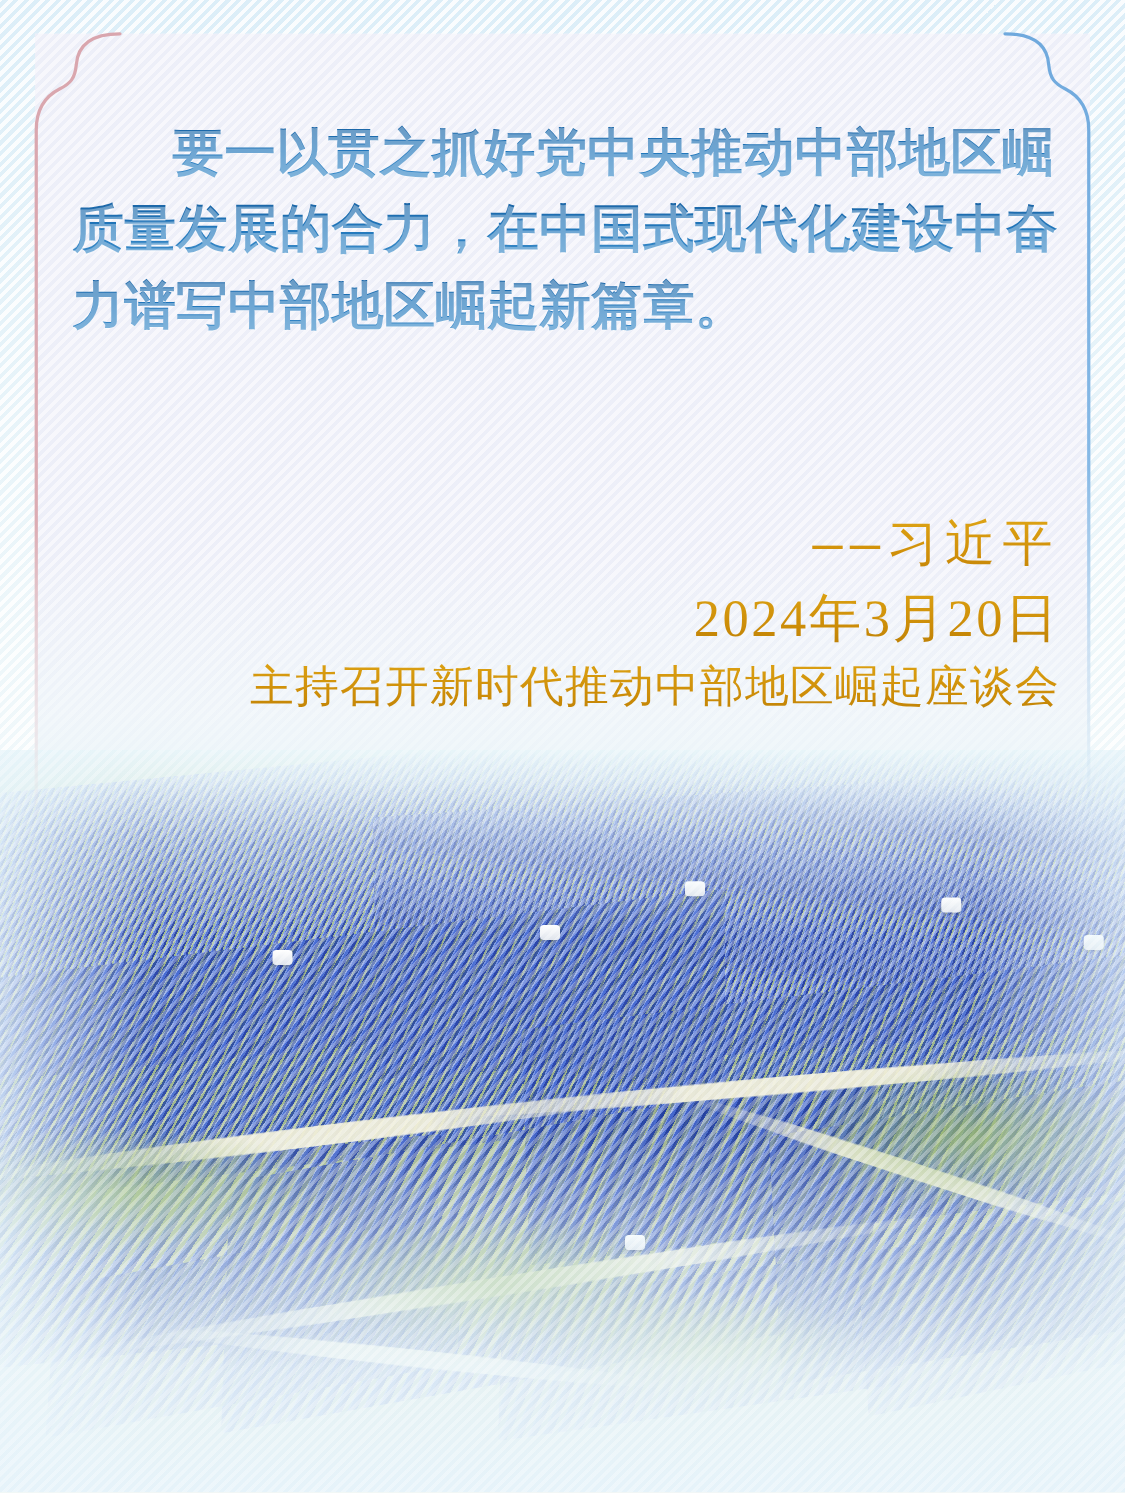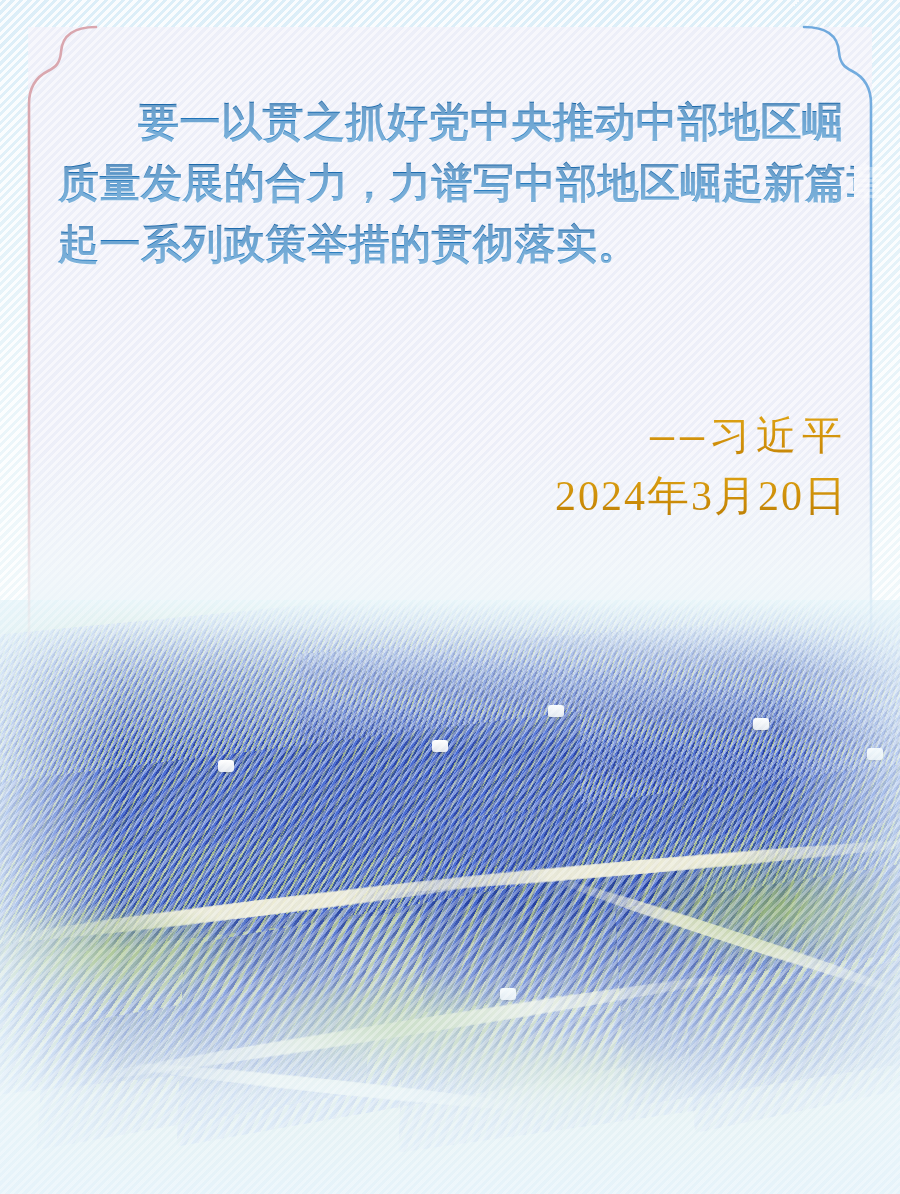--- a/index.html
+++ b/index.html
@@ -393,22 +393,23 @@
 
     <path d="M 804 27
              C 828 27 838 37 839 52
              C 840 63 844 67 852 71
              C 864 77 871 88 871 104
              L 871 660" fill="none" stroke="url(#gBlue)" stroke-width="2.6" stroke-linecap="round"></path>
   </svg>
 
   <div class="quote-block">
     <div class="quote-line indent">要一以贯之抓好党中央推动中部地区崛</div>
-    <div class="quote-line">质量发展的合力，力谱写中部地区崛起新篇章</div>
-    <div class="quote-line">起一系列政策举措的贯彻落实。</div>
+    <div class="quote-line">质量发展的合力，在中国式现代化建设中奋</div>
+    <div class="quote-line">力谱写中部地区崛起新篇章。</div>
   </div>
 
   <div class="attrib">
     <div class="attrib-name">——习近平</div>
     <div class="attrib-date">2024年3月20日</div>
+    <div class="attrib-event">主持召开新时代推动中部地区崛起座谈会</div>
   </div>
 
 </div>
 
 </body></html>

